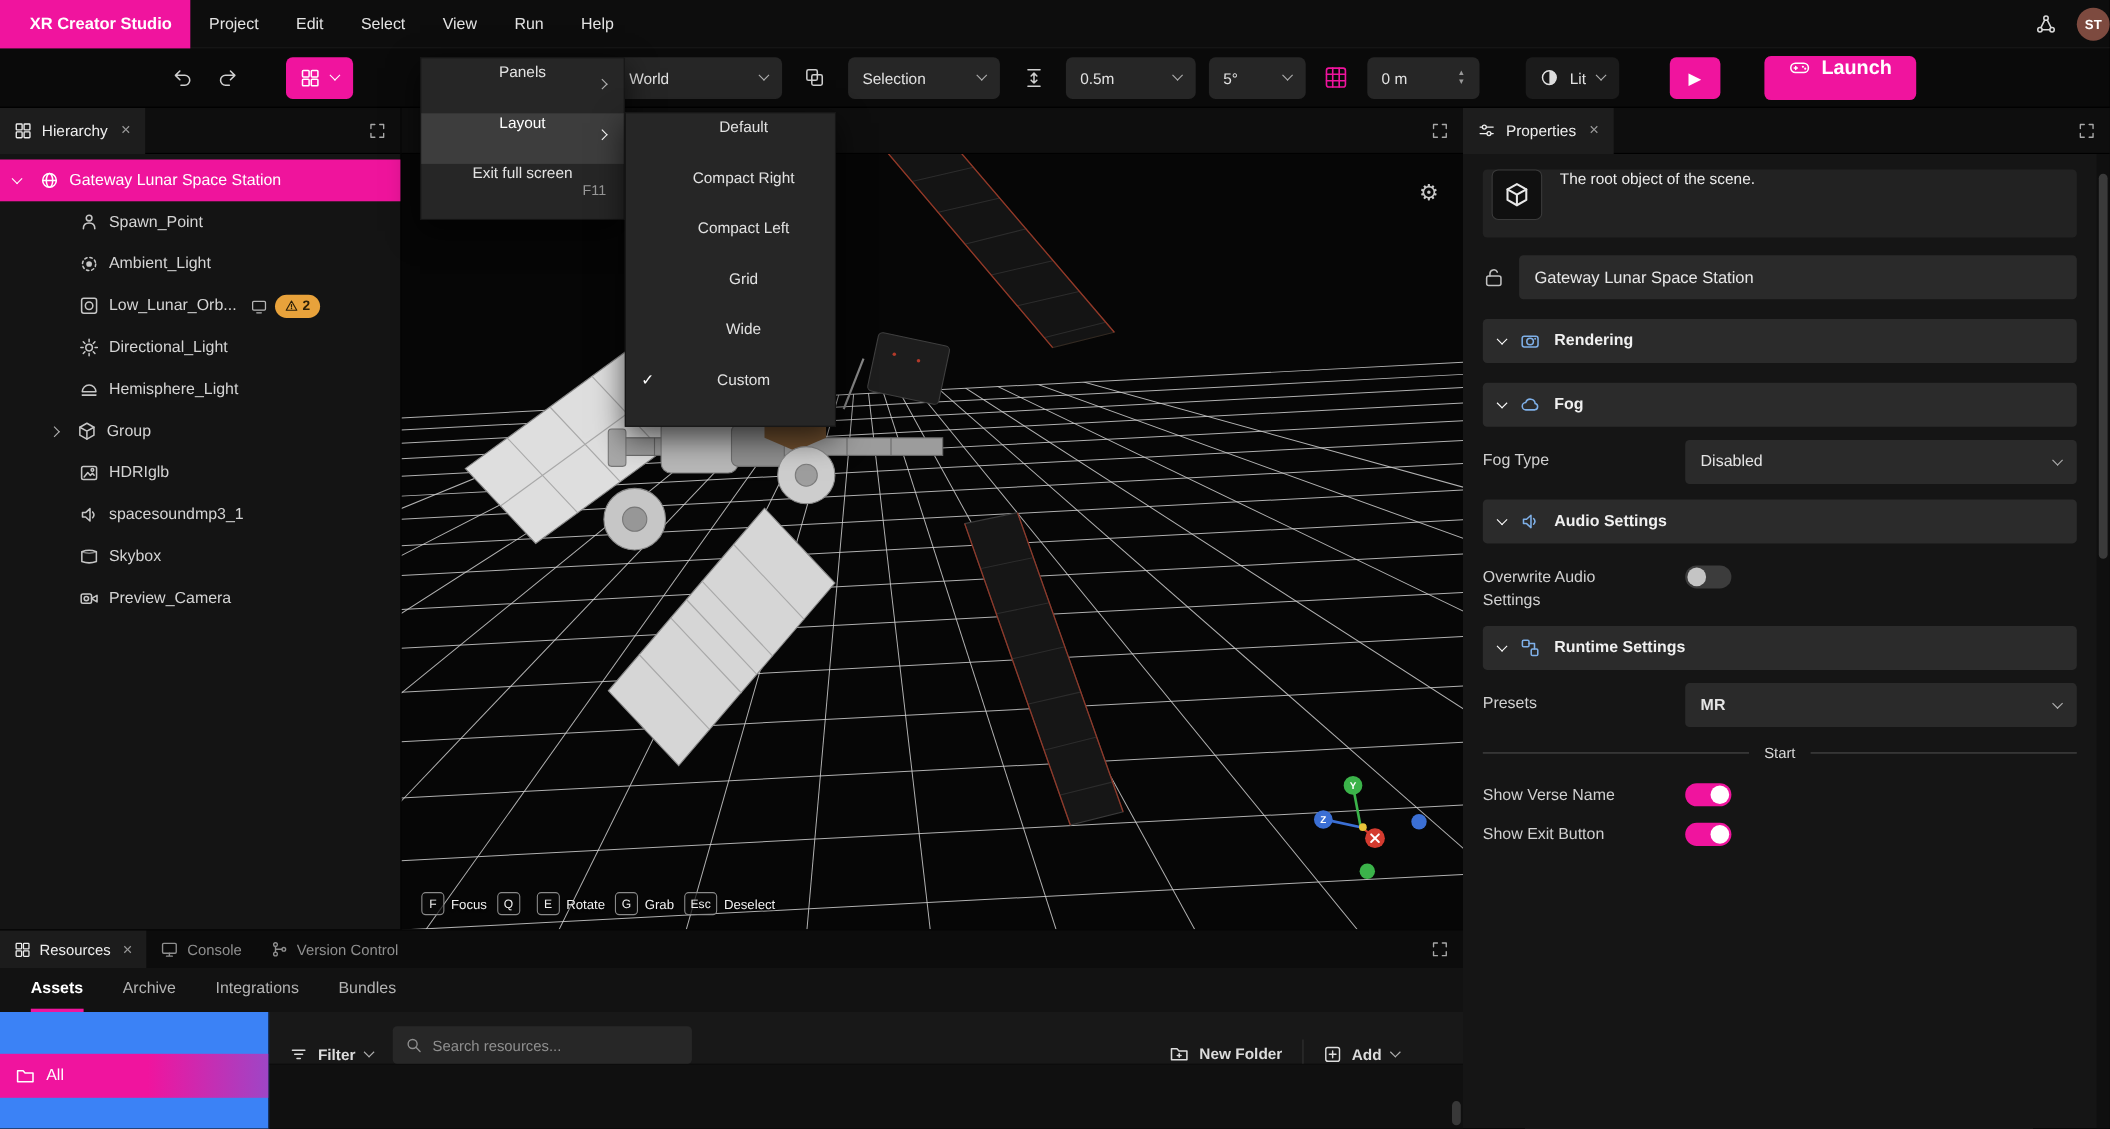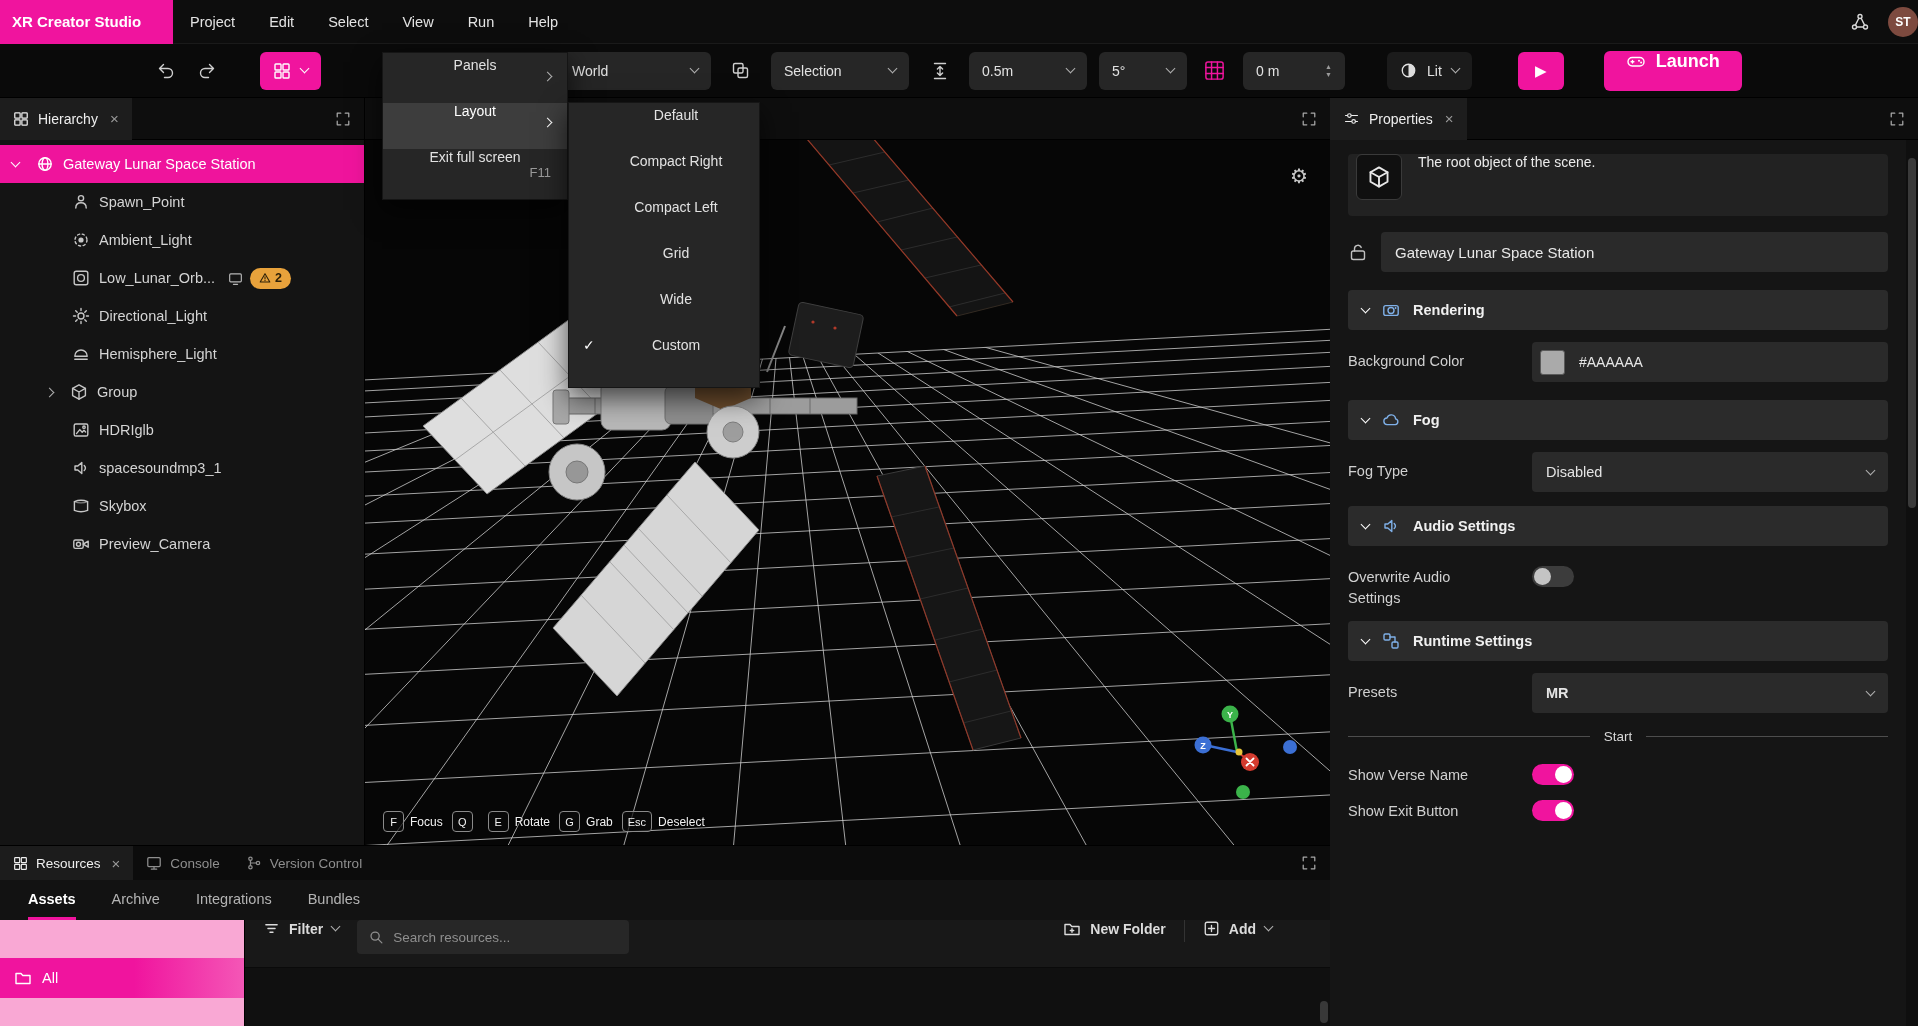--- a/index.html
+++ b/index.html
@@ -14,21 +14,21 @@
   
   .cv { width:7px; height:7px; border-right:1.6px solid #b0b0b0; border-bottom:1.6px solid #b0b0b0;
         transform:rotate(45deg); margin-top:-4px; flex:none; }
   .cv.right { transform:rotate(-45deg); margin-top:0; }
   .cv.white { border-color:#fff; }
 
   
   .menubar { position:absolute; left:0; top:0; width:1918px; height:44px; background:#0d0d0d;
              display:flex; align-items:center; border-bottom:1px solid #1a1a1a; z-index:30; }
   .logo { width:173px; height:44px; background:#f0149e; color:#fff; font-size:15px; font-weight:bold;
-          display:flex; align-items:center; padding-left:12px; }
+          display:flex; align-items:center; padding-left:27px; }
   .mitem { padding:0 17px; height:44px; display:flex; align-items:center; color:#e3e3e3; font-size:14.5px; cursor:default; }
   .mb-right { margin-left:auto; display:flex; align-items:center; gap:18px; padding-right:0; color:#d8d8d8; }
   .avatar { width:30px; height:30px; border-radius:50%; background:#7d4a3f; color:#fff; font-size:12px;
             display:flex; align-items:center; justify-content:center; font-weight:bold; }
 
   
   .toolbar { position:absolute; left:0; top:44px; width:1918px; height:54px; background:#0a0a0a;
              display:flex; align-items:center; border-bottom:1px solid #000; z-index:20; }
   .tico { color:#cfcfcf; display:flex; align-items:center; justify-content:center; width:30px; height:30px; flex:none; }
   .tbtn { height:38px; background:#262626; border-radius:6px; display:flex; align-items:center;
@@ -73,25 +73,25 @@
 
   
   .bottom { position:absolute; left:0; top:845px; width:1330px; height:181px; background:#121212; border-top:1px solid #000; }
   .btabs { height:34px; background:#0c0c0c; display:flex; align-items:center; }
   .btab { height:34px; display:flex; align-items:center; gap:8px; padding:0 13px; color:#8f8f8f; font-size:13.5px; }
   .btab.active { background:#1c1c1c; color:#efefef; }
   .subtabs { height:40px; display:flex; align-items:flex-end; padding-left:28px; gap:36px; background:#121212; }
   .subtab { color:#b3b3b3; font-size:14.5px; padding-bottom:10px; border-bottom:3px solid transparent; }
   .subtab.active { color:#fff; font-weight:bold; border-bottom-color:#f0149e; }
   .bbody { display:flex; height:107px; }
-  .bleft { width:245px; background:#f9a8d4; border-right:1px solid #000; padding-top:38px; }
+  .bleft { width:245px; background:#3b82f6; border-right:1px solid #000; padding-top:38px; }
   .allrow { height:40px; display:flex; align-items:center; gap:10px; padding-left:14px; color:#fff; font-size:14.5px;
             background:linear-gradient(90deg,#f0149e 0%,#f0149e 55%,rgba(240,20,158,.55) 100%); }
   .bright { flex:1; display:flex; flex-direction:column; }
-  .filterbar { height:48px; background:#181818; border-bottom:1px solid #0a0a0a; display:flex; align-items:flex-start;
+  .filterbar { height:48px; background:#181818; border-bottom:1px solid #0a0a0a; display:flex; align-items:flex-end;
                padding:0 18px; gap:18px; }
   .fgroup { display:flex; align-items:center; gap:9px; color:#dcdcdc; font-size:14px; }
   .searchbox { width:272px; height:34px; background:#272727; border-radius:4px; display:flex; align-items:center;
                gap:9px; padding:0 11px; color:#8f8f8f; }
   .searchbox input { flex:1; background:transparent; border:none; outline:none; color:#ddd; font-size:13.5px;
                      font-family:"Liberation Sans", sans-serif; }
   .searchbox input::placeholder { color:#8f8f8f; }
   .vdiv { width:1px; height:22px; background:#333; }
   .bcontent { flex:1; background:#101010; position:relative; }
   .bscroll { position:absolute; right:2px; bottom:4px; width:8px; height:22px; background:#383838; border-radius:4px; }
@@ -780,29 +780,20 @@
         <svg width="18" height="18" viewBox="0 0 18 18">
             <g class="st">
               <rect x="1.8" y="4.6" width="14.4" height="9.8" rx="2"></rect>
               <circle cx="9" cy="9.5" r="3"></circle>
             </g>
             <circle cx="13.6" cy="7" r=".9" fill="currentColor"></circle>
           </svg>
       </span>
       <span>Rendering</span>
     </div>
-    <div class="prow">
-      <div class="plabel"><span>Background Color</span></div>
-      <div class="pctrl">
-        <div class="fieldbox">
-          <span class="swatch" style="background: rgb(170, 170, 170);"></span>
-          <span>#AAAAAA</span>
-        </div>
-      </div>
-    </div>
 
     <div class="sect">
       <span class="cv white"></span>
       <span class="sicon ic">
         <svg width="18" height="18" viewBox="0 0 18 18">
             <path class="st" d="M5.4 13.6 a3.3 3.3 0 0 1 -.4 -6.6 a4.4 4.4 0 0 1 8.6 .9 a2.9 2.9 0 0 1 -.3 5.7 Z"></path>
           </svg>
       </span>
       <span>Fog</span>
     </div>

